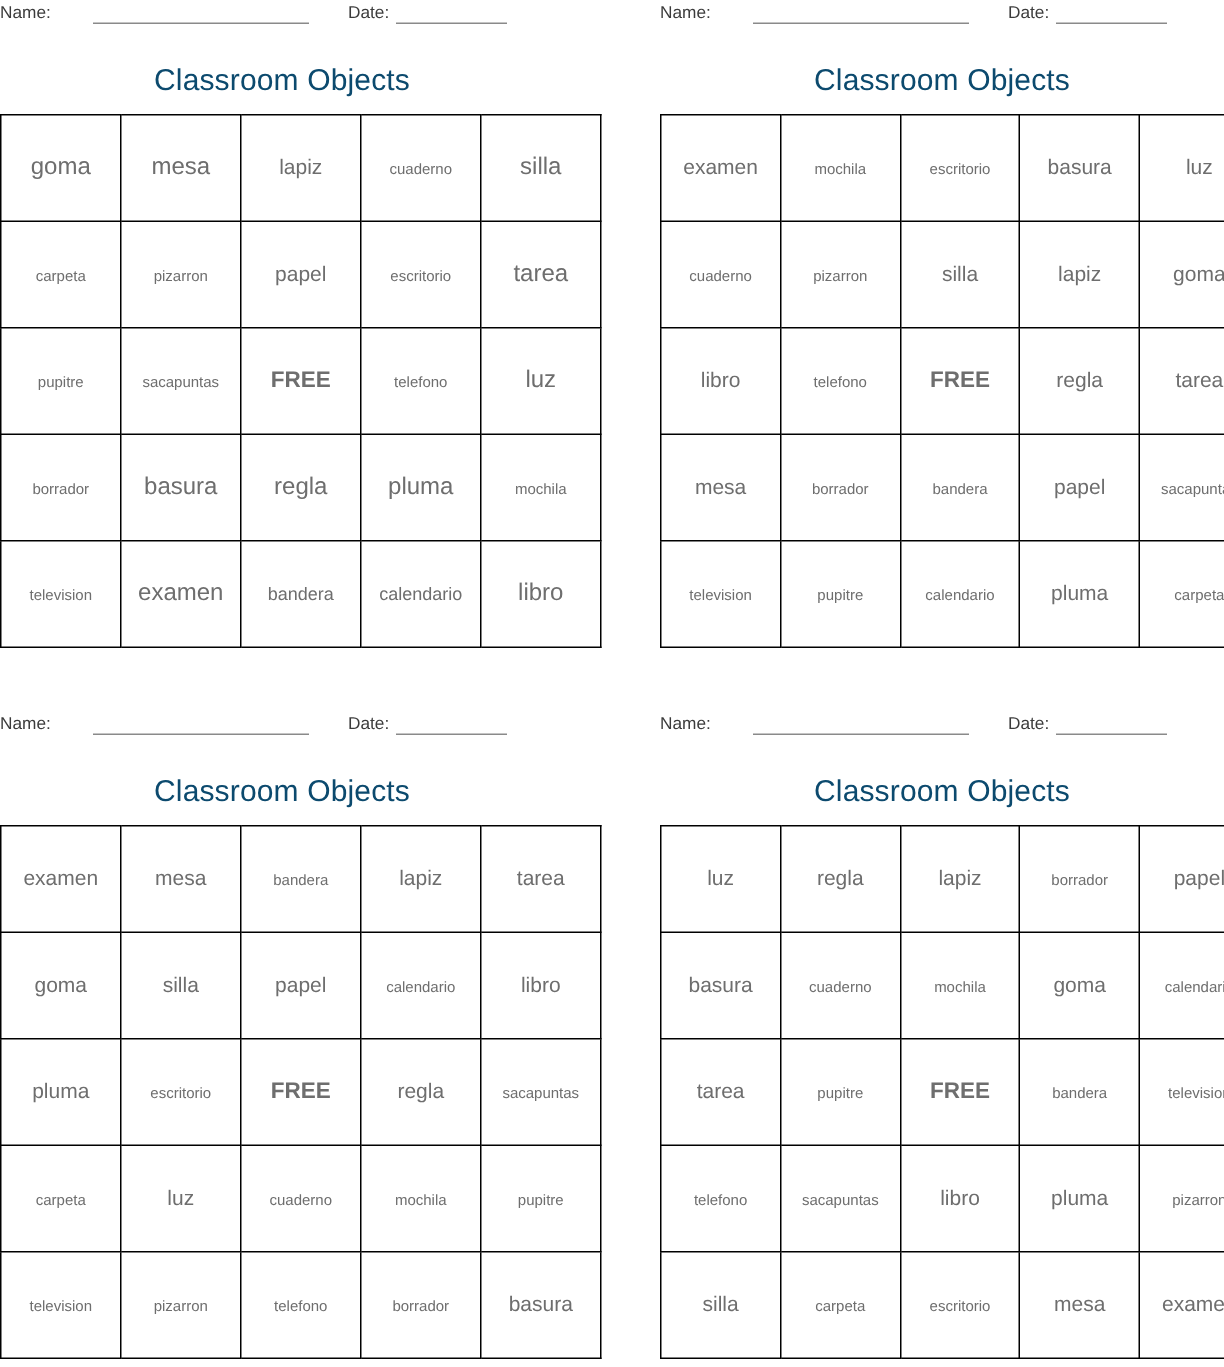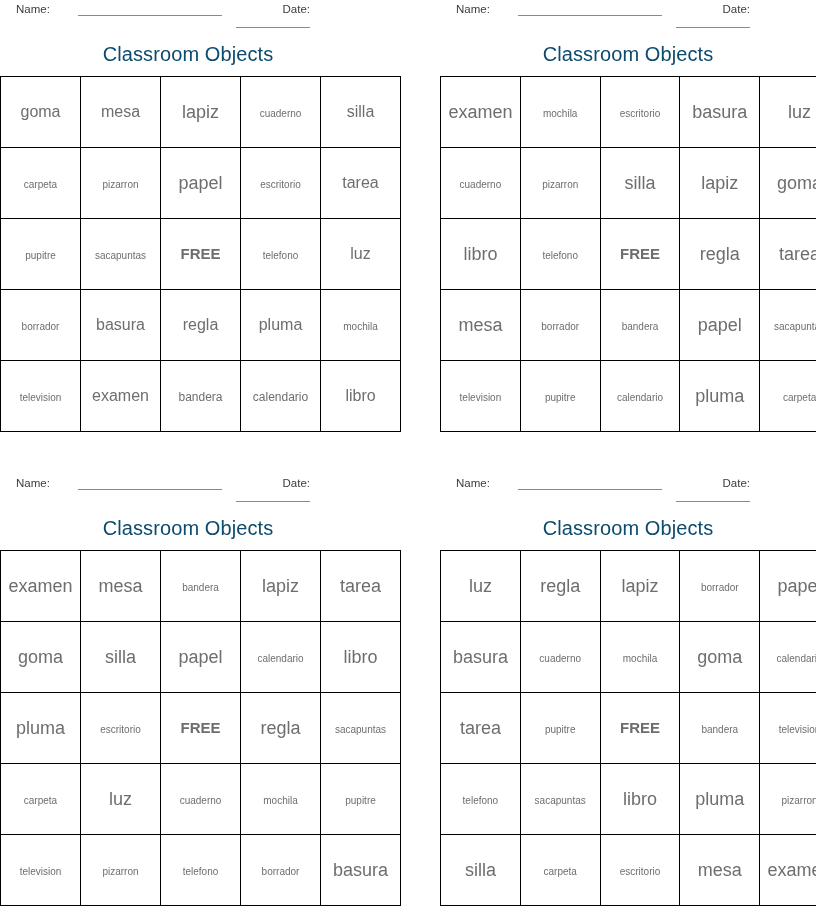--- a/index.html
+++ b/index.html
@@ -40,22 +40,22 @@
     font-size: 11.5px;
     color: #3c3c3c;
   }
   .nd-group {
     position: absolute;
     top: 3px;
     display: flex;
     align-items: flex-end;
     white-space: nowrap;
   }
-  .nd-name { left: 16px; gap: 24px; }
-  .nd-date { left: 232px; flex-direction: column; }
+  .nd-name { left: 0px; gap: 24px; }
+  .nd-date { left: 232px; }
   .nd-label {
     color: #3c3c3c;
     font-size: 11.5px;
     line-height: 13px;
   }
   .nd-rule {
     display: inline-block;
     margin-left: 4px;
     border-bottom: 1px solid #8a8a8a;
     height: 11px;
@@ -92,21 +92,21 @@
     vertical-align: middle;
     color: #6e6e6e;
     padding: 0 2px;
     overflow: hidden;
     line-height: 1.05;
   }
   .card-tr .grid, .card-br .grid { width: 374px; }
   .card-tr .grid td, .card-br .grid td { width: 74.8px; }
   .fs-s   { font-size: 10px; }
   .fs-m   { font-size: 12px; }
-  .fs-l   { font-size: 18px; }
+  .fs-l   { font-size: 14px; }
   .fs-xl  { font-size: 16px; }
 
   .free {
     font-weight: bold;
     font-size: 15px;
     color: #6e6e6e;
   }
 </style>
 </head>
 <body>

